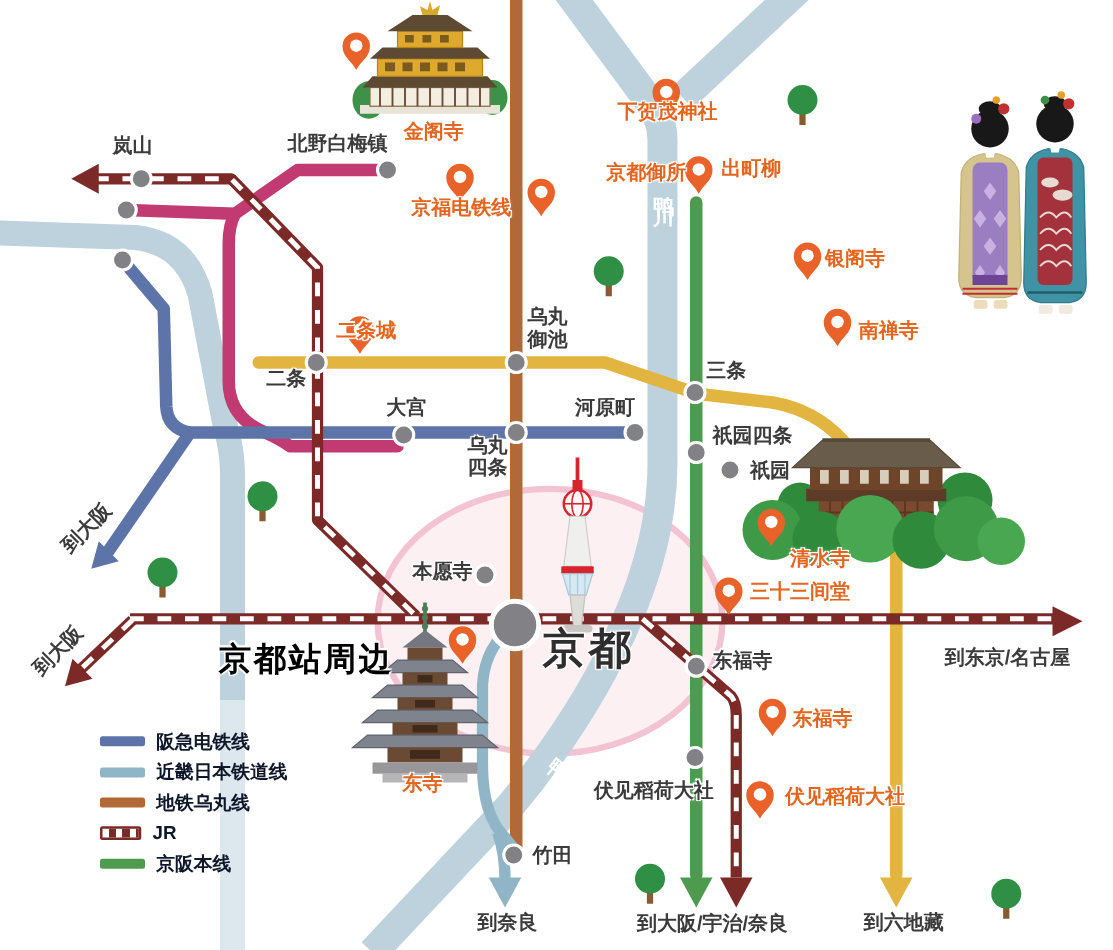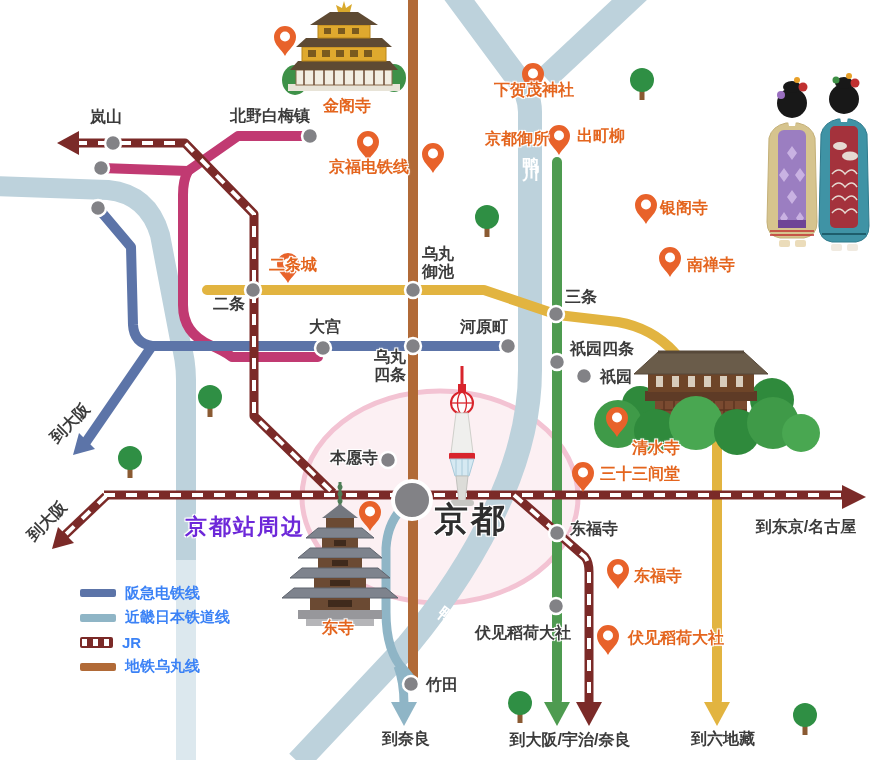--- a/index.html
+++ b/index.html
@@ -9,29 +9,29 @@
   #labels{position:absolute;left:0;top:0;width:890px;height:760px;pointer-events:none;}
   .label{position:absolute;transform:translate(-50%,-50%);font-weight:bold;color:#3B3B3B;
     white-space:pre-line;text-align:center;line-height:1.1;
     text-shadow:-1px -1px 0 #fff,1px -1px 0 #fff,-1px 1px 0 #fff,1px 1px 0 #fff,0 0 3px #fff;}
   .station{font-size:16px;}
   .city{font-size:34px;letter-spacing:3px;color:#2E2E2E;}
   .landmark{font-size:16px;color:#E4651E;white-space:nowrap;}
   .dest{font-size:16px;white-space:nowrap;}
   .water{color:#fff;font-size:17px;letter-spacing:3px;text-shadow:none;}
   .water.vertical{writing-mode:vertical-rl;letter-spacing:6px;}
-  .area-label{font-size:22px;color:#6d28d9;letter-spacing:2px;white-space:nowrap;}
+  .area-label{font-size:26px;color:#000000;letter-spacing:2px;white-space:nowrap;}
   .st-dot{fill:#828286;stroke:#fff;stroke-width:2.5px;}
   .st-dot-big{fill:#828286;stroke:#fff;stroke-width:4px;}
   #legend{position:absolute;left:80px;top:581px;}
   .legend-row{display:flex;align-items:center;height:24.5px;}
   .legend-swatch{width:36px;height:8px;border-radius:2px;margin-right:9px;flex:0 0 auto;}
   .legend-swatch.dashed{width:29px;height:7px;border:2.5px solid #7B2A28;border-radius:2px;
     background:repeating-linear-gradient(90deg,#fff 0 5px,#7B2A28 5px 11px);}
-  .legend-label{font-size:15px;font-weight:bold;color:#3b82f6;}
+  .legend-label{font-size:15px;font-weight:bold;color:#0f172a;}
 </style>
 </head>
 <body>
 
 <div id="map-root">
 <svg id="map-svg" width="890" height="760" viewBox="0 0 890 760">
 
   <ellipse cx="440" cy="497" rx="138" ry="106" fill="#FCF0F3" stroke="#F3C3D3" stroke-width="5"></ellipse>
 
   <g>
@@ -337,21 +337,25 @@
 <div id="legend">
       <div class="legend-row">
         <div class="legend-swatch" style="background: rgb(92, 116, 168);"></div>
         <span class="legend-label">阪急电铁线</span>
       </div>
       <div class="legend-row">
         <div class="legend-swatch" style="background: rgb(143, 181, 198);"></div>
         <span class="legend-label">近畿日本铁道线</span>
       </div>
       <div class="legend-row">
+        <div class="legend-swatch" style="background: rgb(177, 106, 55);"></div>
+        <span class="legend-label">地铁乌丸线</span>
+      </div>
+      <div class="legend-row">
         <div class="legend-swatch dashed"></div>
         <span class="legend-label">JR</span>
       </div>
       <div class="legend-row">
-        <div class="legend-swatch" style="background: rgb(177, 106, 55);"></div>
-        <span class="legend-label">地铁乌丸线</span>
+        <div class="legend-swatch" style="background: rgb(78, 155, 80);"></div>
+        <span class="legend-label">京阪本线</span>
       </div>
     </div>
 </div>
 
 </body></html>

